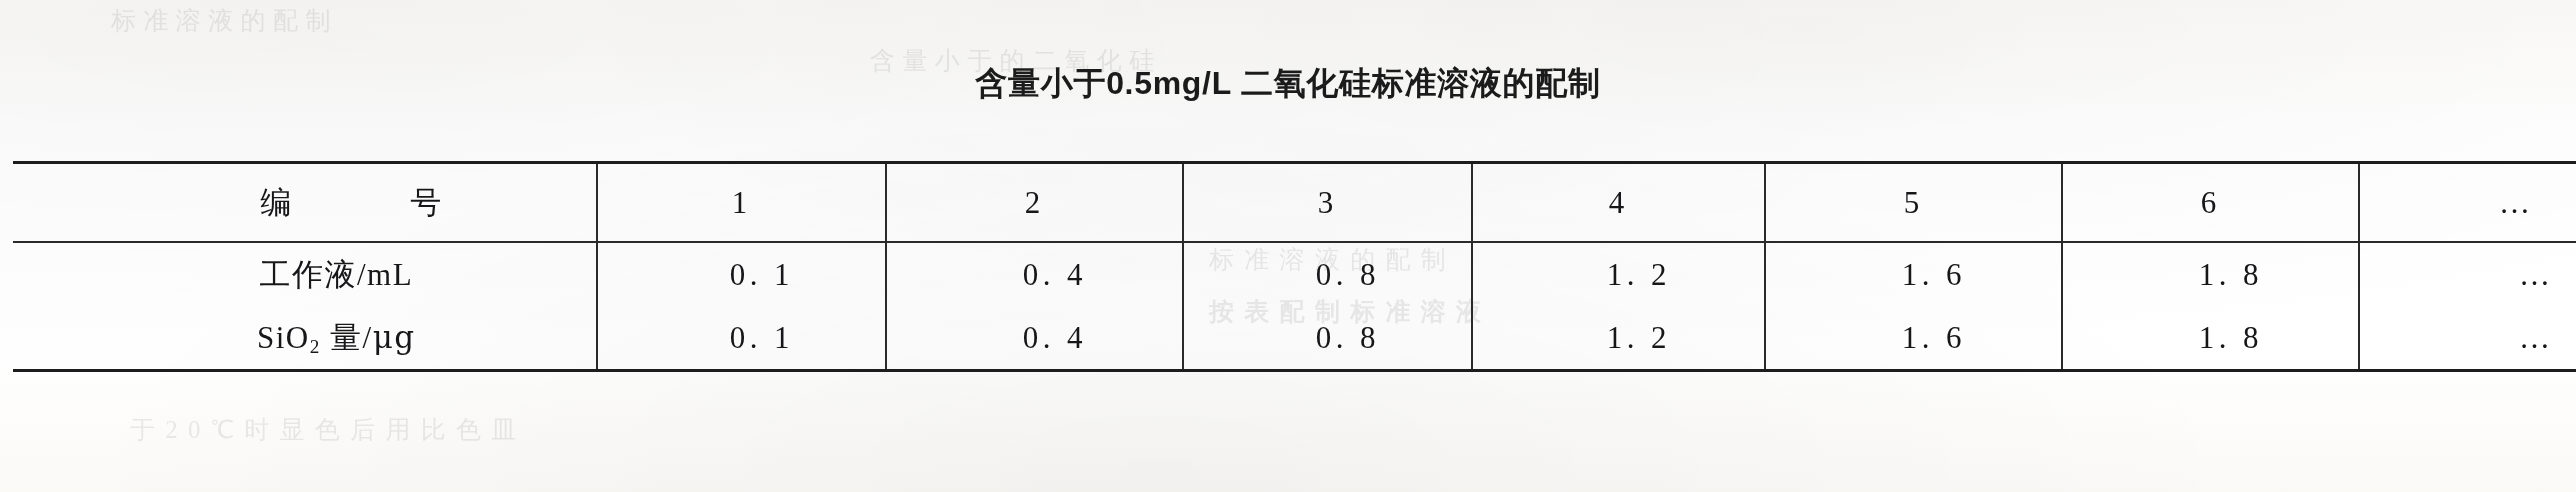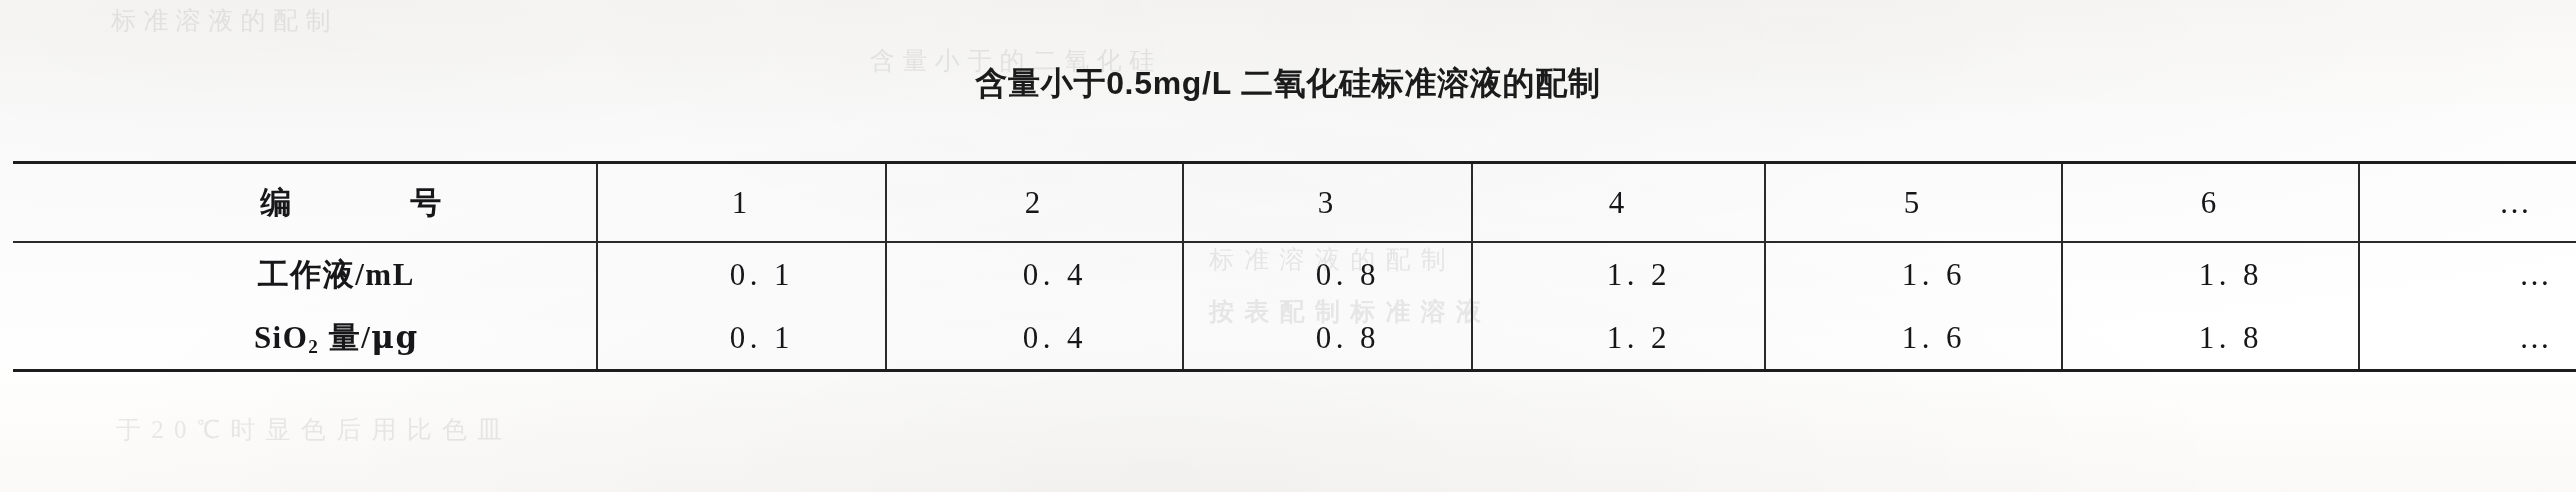--- a/index.html
+++ b/index.html
@@ -33,21 +33,21 @@
     font-size: 25px;
     letter-spacing: 7.4px;
     white-space: nowrap;
     pointer-events: none;
     user-select: none;
   }
   .ghost-1 { top: 4.4px;   left: 111px; }
   .ghost-2 { top: 4.4px;   left: 870px; margin-top: 40px; }
   .ghost-3 { top: 243px; left: 1209px; letter-spacing: 10.3px; }
   .ghost-4 { top: 295px; left: 1209px; letter-spacing: 10.3px; font-weight: bold; }
-  .ghost-5 { top: 413px; left: 116px;  letter-spacing: 10.3px; }
+  .ghost-5 { top: 413px; left: 130px;  letter-spacing: 10.3px; }
 
   .sheet {
     position: absolute;
     inset: 0;
     margin-top: 24px;
   }
 
   .title {
     position: absolute;
     top: 38px;
@@ -98,21 +98,20 @@
   
   td.vline {
     border-right: 2.2px solid #2a2a2a;
   }
 
   .label-cell {
     text-align: left;
     padding-left: 63px !important;
     font-size: 31px;
     letter-spacing: 1.5px;
-    font-weight: bold;
   }
   .hdr-label {
     letter-spacing: 19px;
     padding-left: 111px !important;
   }
   .num {
     letter-spacing: 4.4px;
   }
   .dots {
     font-size: 29.5px;

